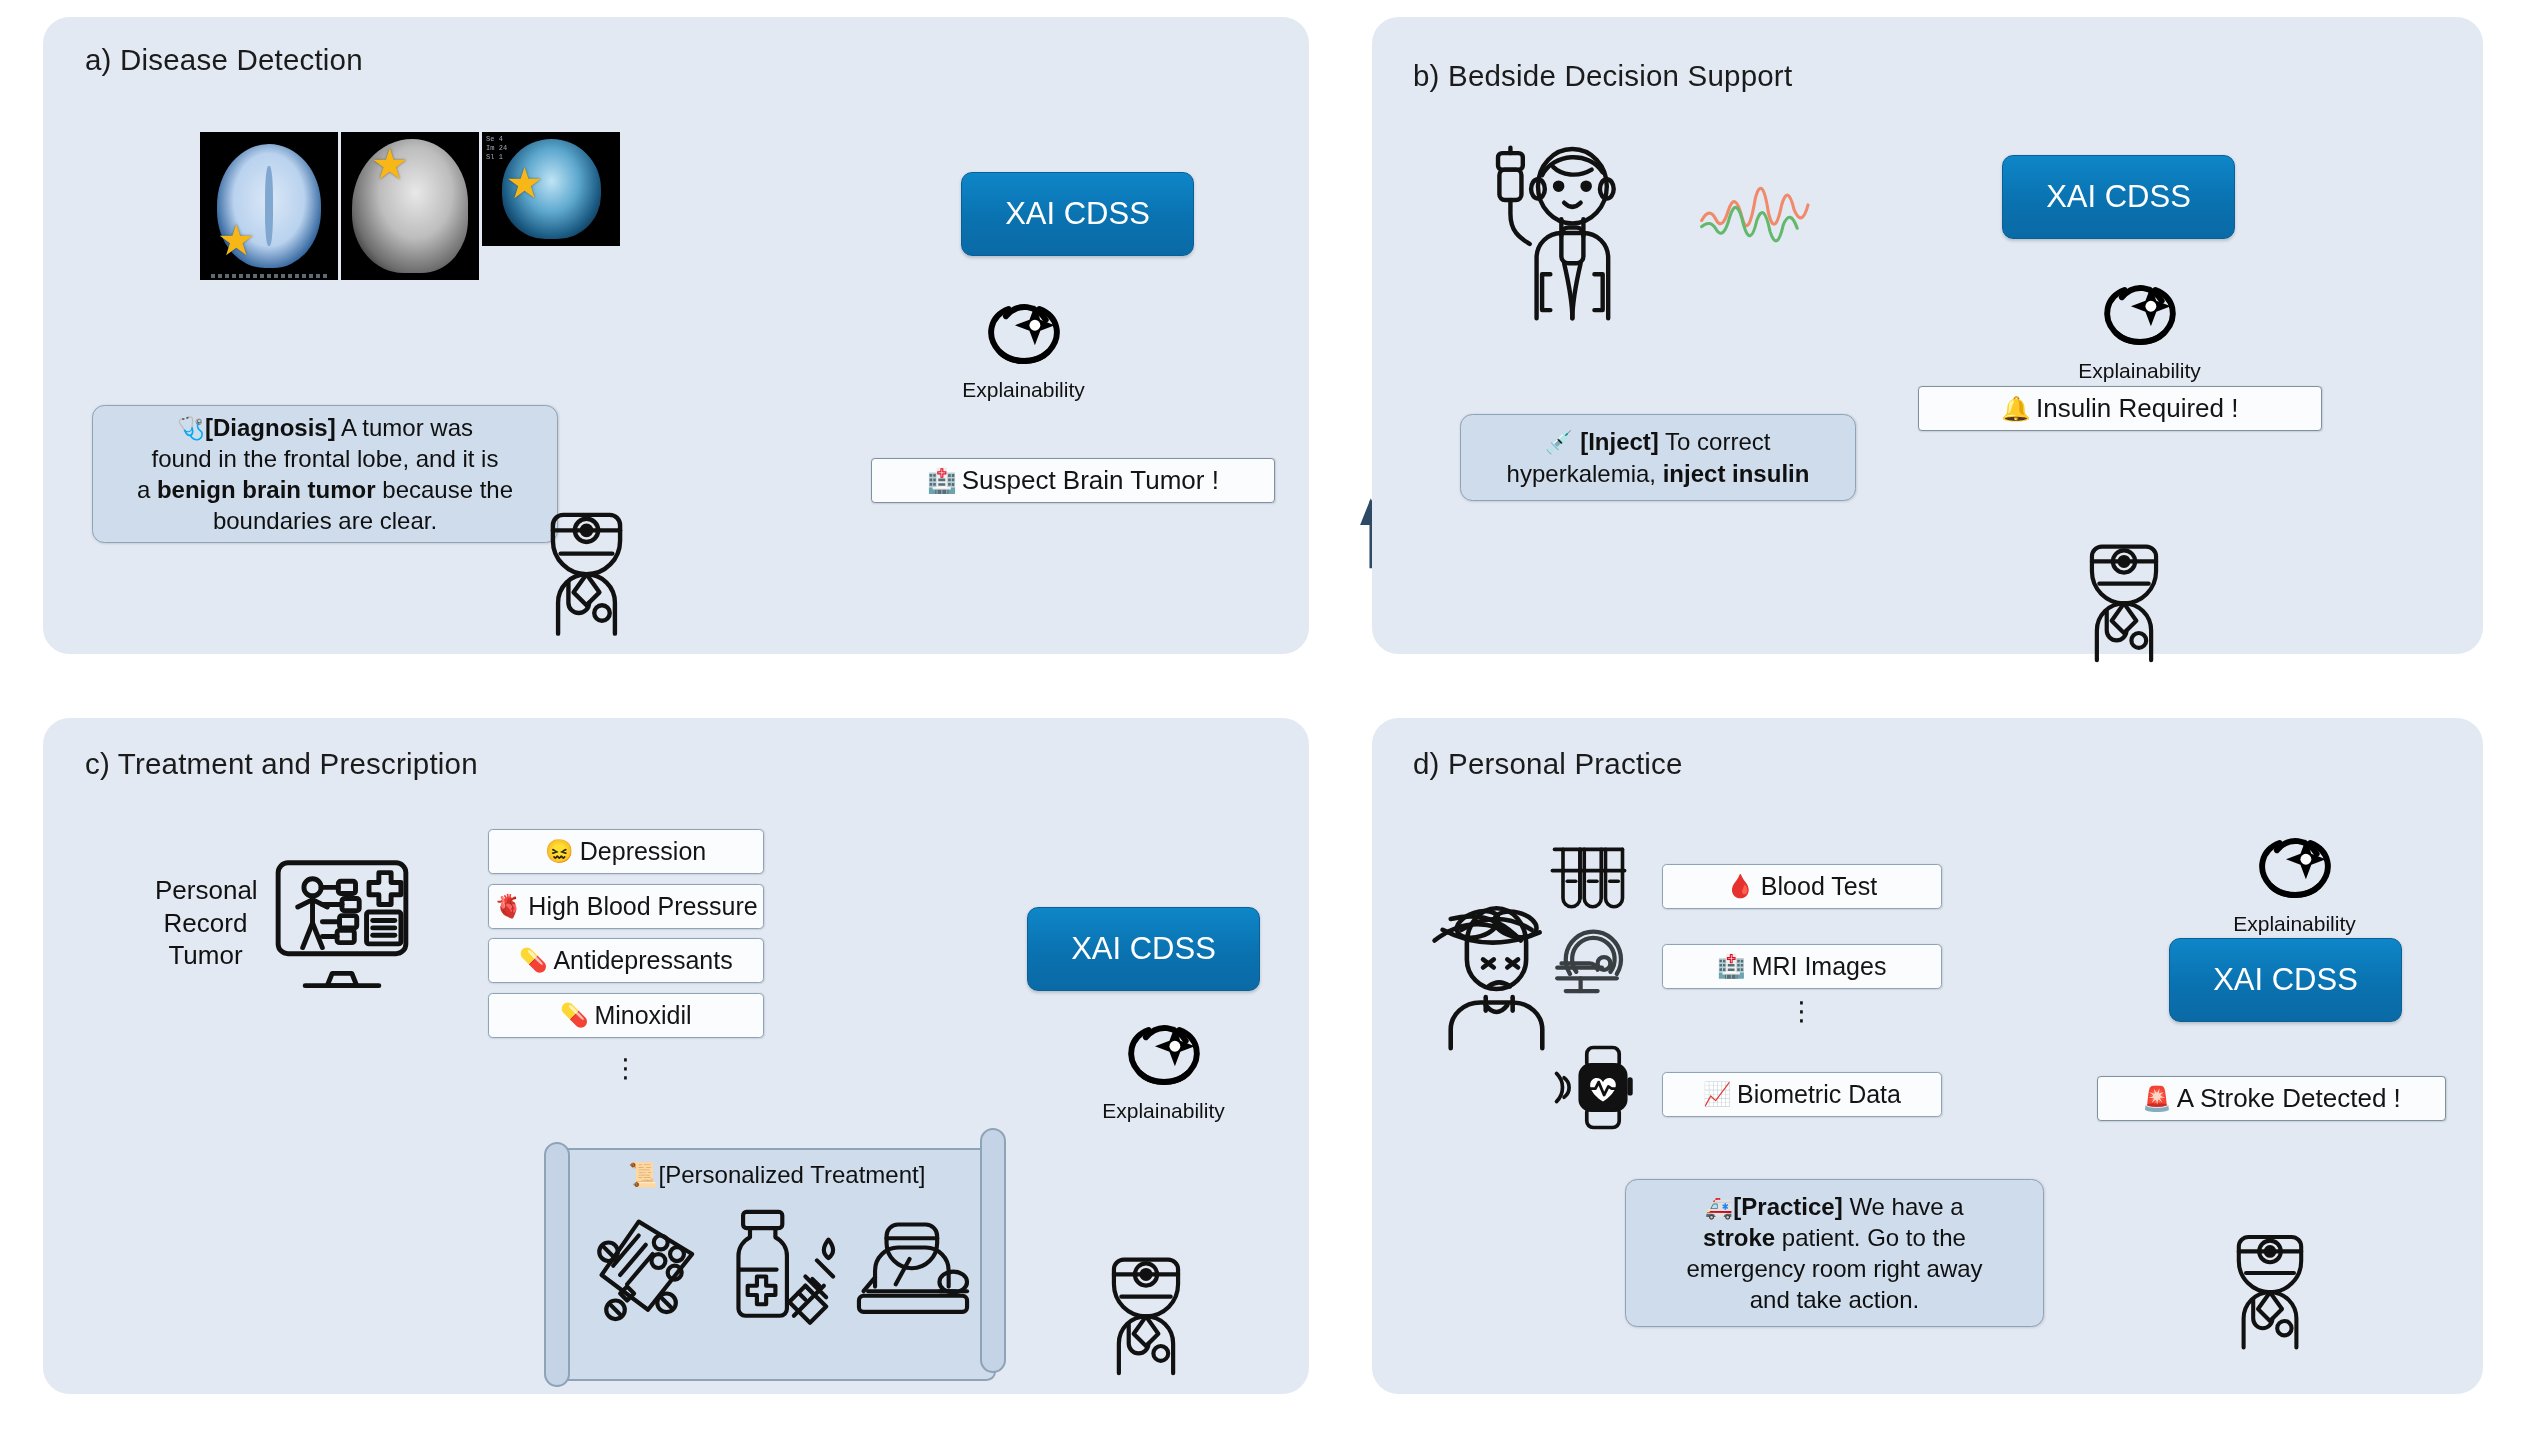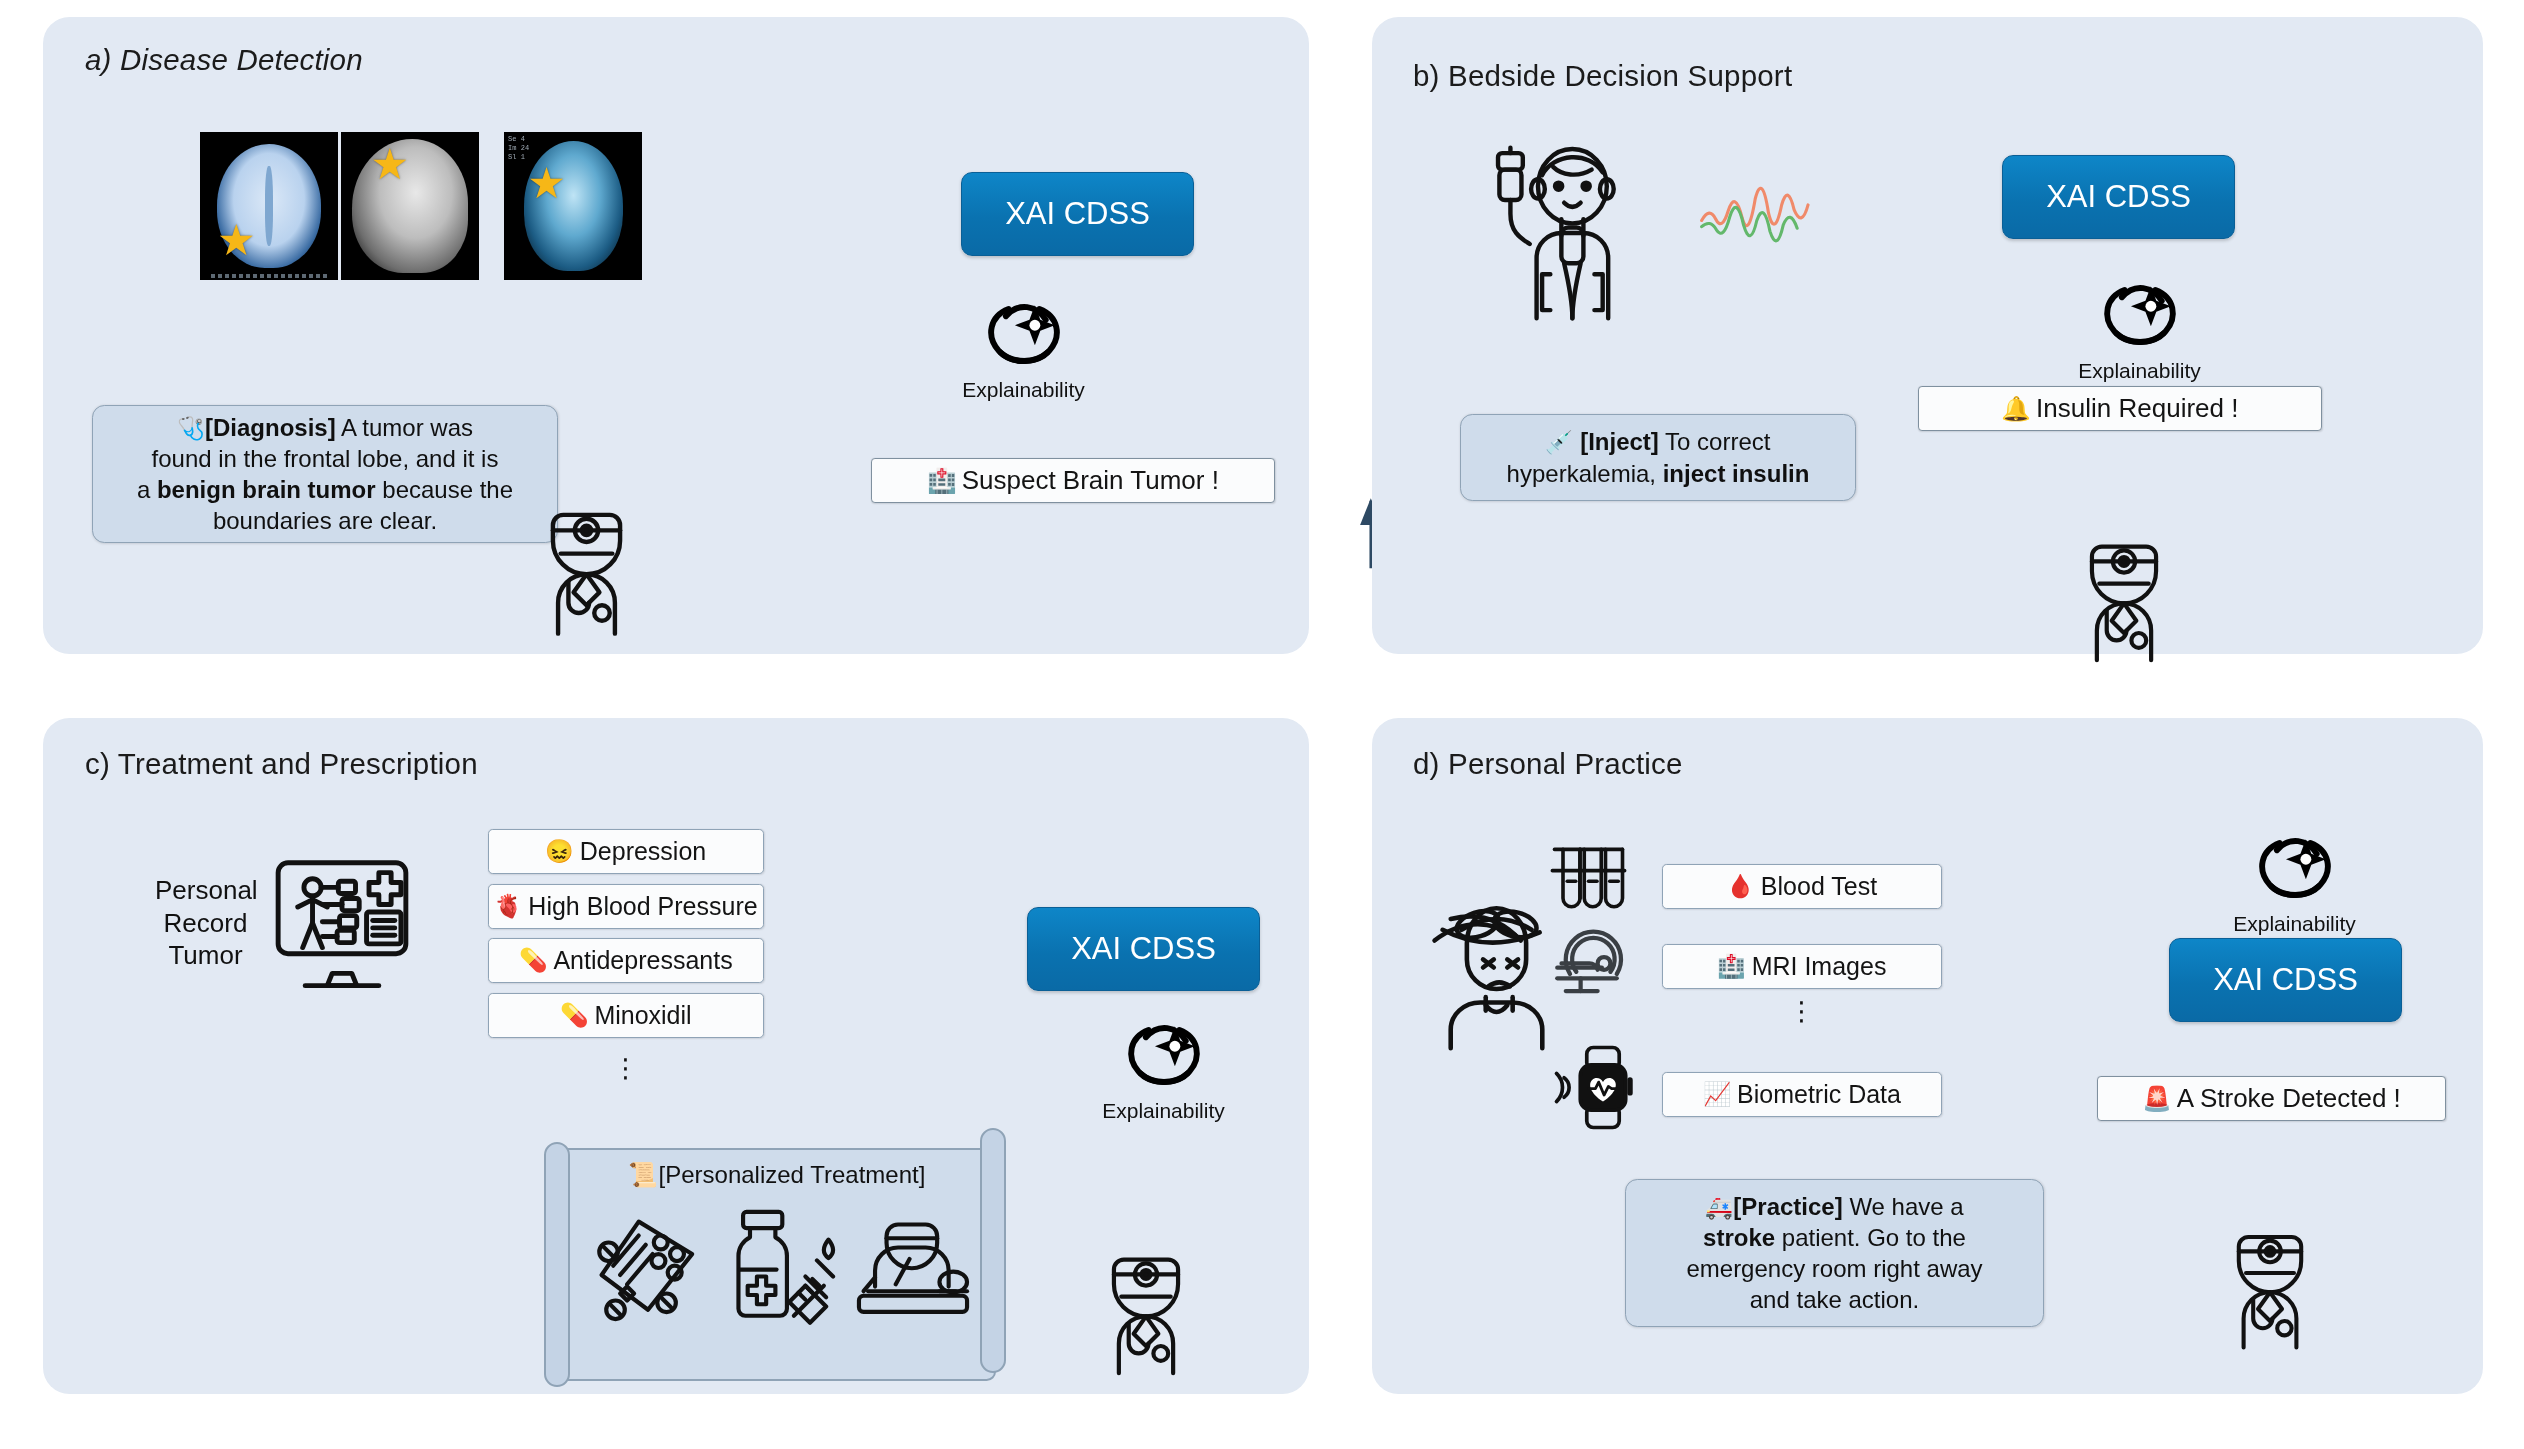--- a/index.html
+++ b/index.html
@@ -172,33 +172,33 @@
 
       <path d="M2920,1470 L2920,1545" marker-end="url(#arr)"></path>
 
       <path d="M2800,1620 L2650,1620" marker-end="url(#arr)"></path>
 
       <path d="M2085,1620 L1925,1620 L1925,1400" marker-end="url(#arr)"></path>
     </g>
   </svg>
 
   <div class="panel" style="left:43px; top:17px; width:1266px; height:637px;"></div>
-  <div class="panel-title" style="left:85px; top:43px;font-style:italic;">a) Disease Detection</div>
+  <div class="panel-title" style="left:85px; top:43px;">a) Disease Detection</div>
 
   <div class="mri-strip" style="left:200px; top:132px;">
     <div class="mri" style="width:138px;height:148px;">
       <div class="brain-a"></div>
       <div class="foot"></div>
       <span class="star" style="left:17px; top:87px;">★</span>
     </div>
     <div class="mri" style="width:138px;height:148px;">
       <div class="brain-b"></div>
       <span class="star" style="left:29.5px; top:11px;">★</span>
     </div>
-    <div class="mri" style="width:138px;height:148px;margin-left:22px;">
+    <div class="mri" style="width:138px;height:114px;">
       <div class="brain-c"></div>
       <div class="meta">Se 4<br>Im 24<br>Sl 1</div>
       <span class="star" style="left:23px; top:29.5px;">★</span>
     </div>
   </div>
 
   <div class="cdss" style="left:961px; top:172px; width:233px; height:84px;">XAI CDSS</div>
 
   <div class="explain" style="left:946px; top:289px; width:155px;">
     <svg width="92" height="87" viewBox="0 0 100 96">

